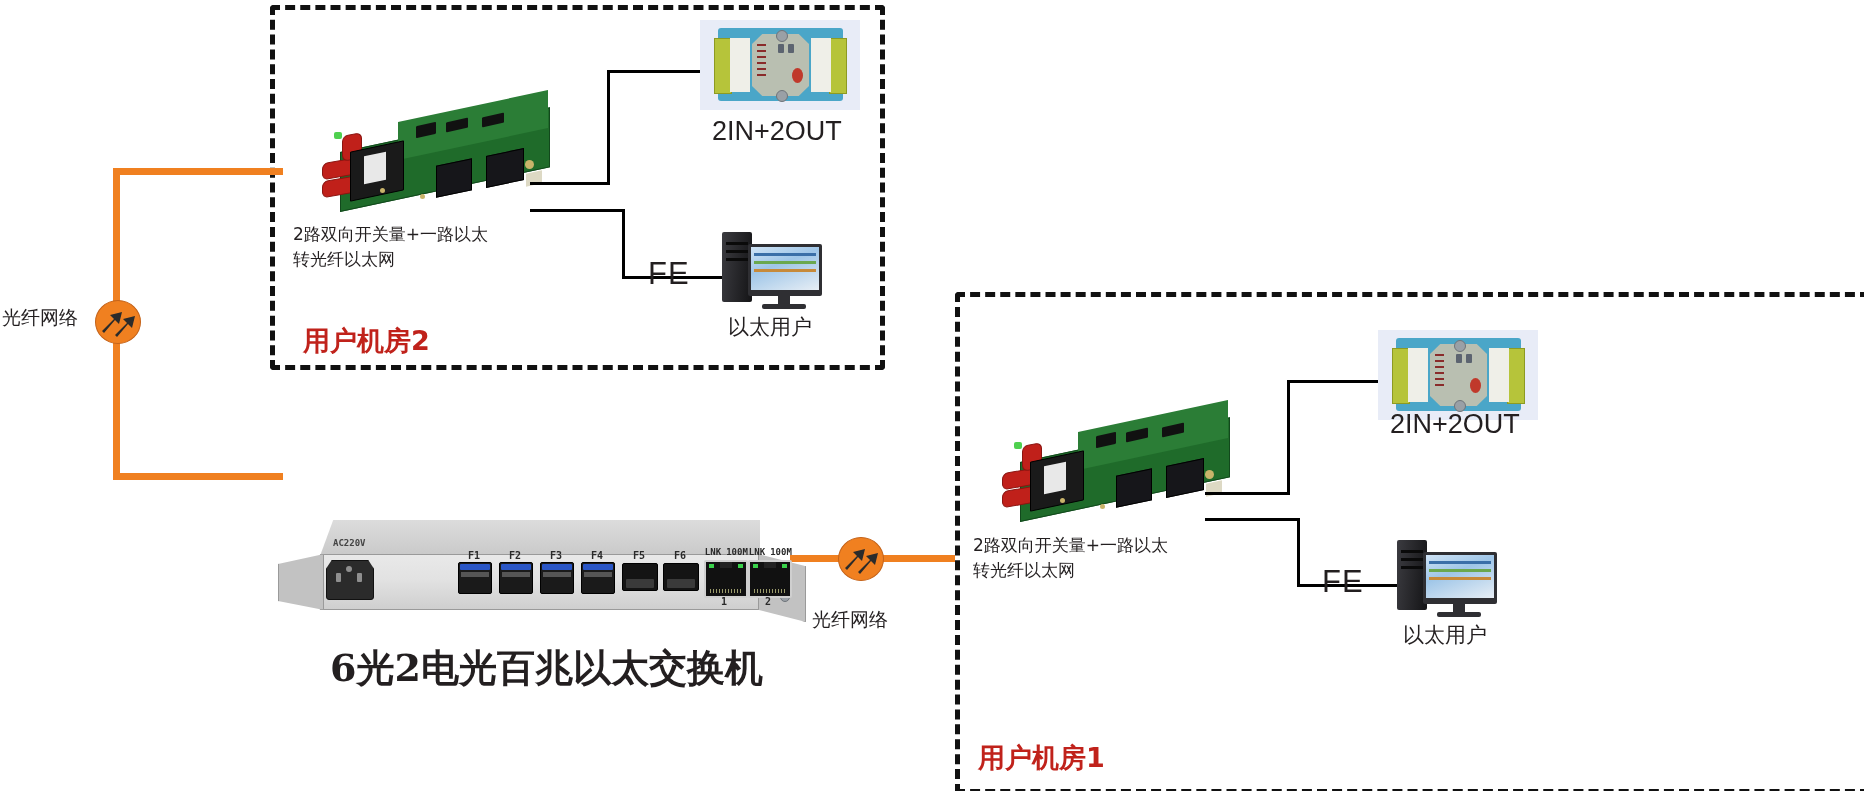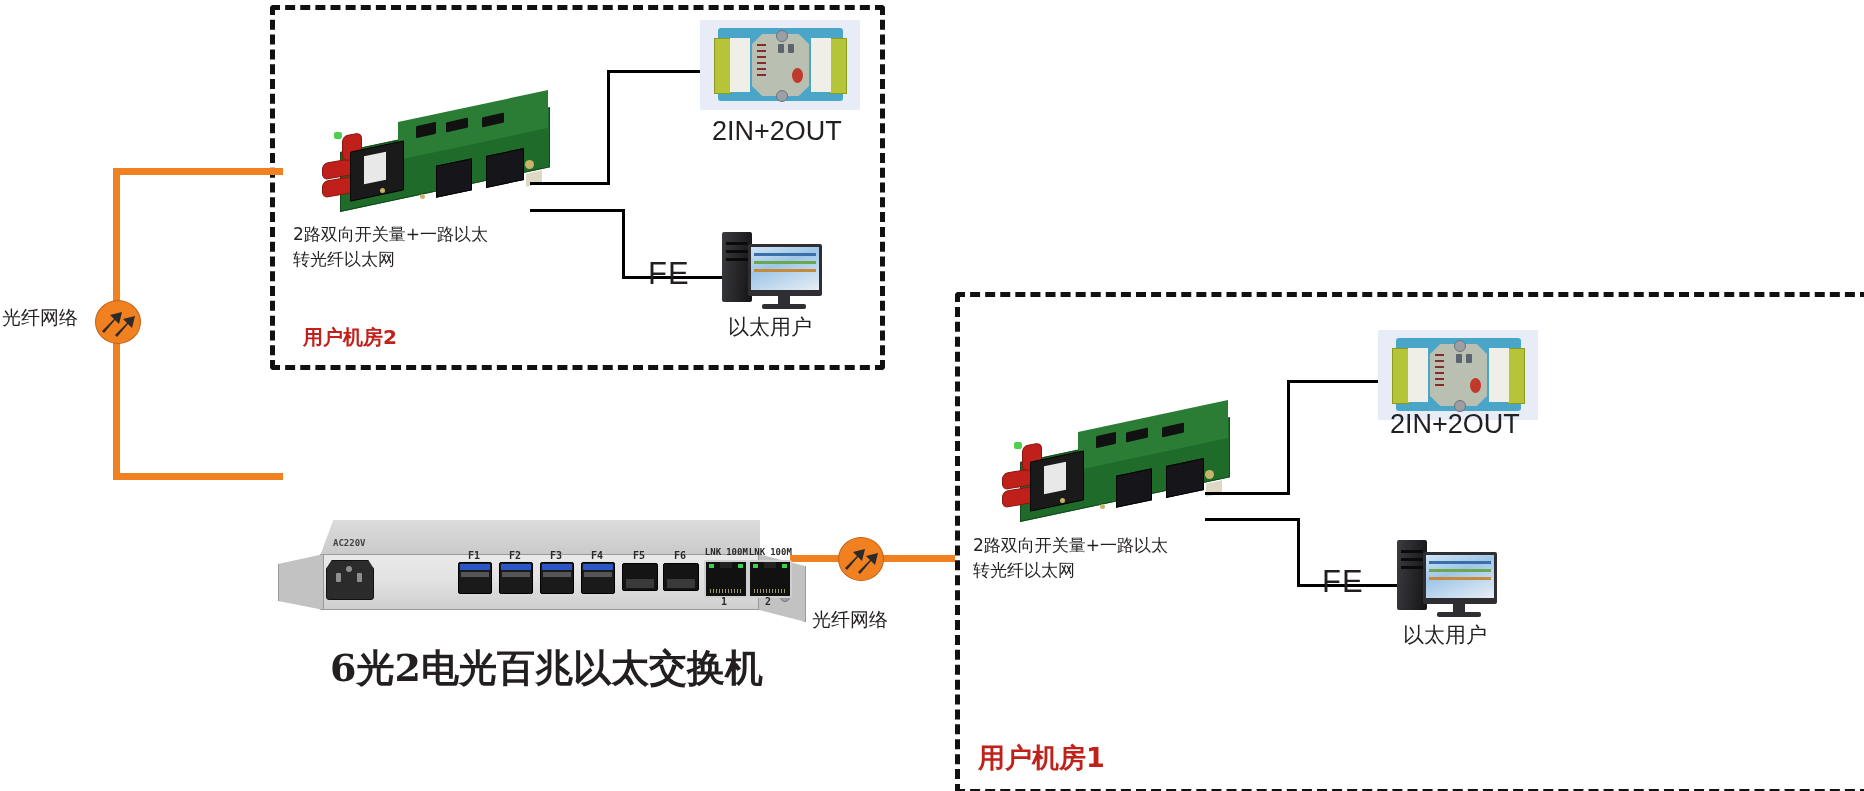--- a/index.html
+++ b/index.html
@@ -127,21 +127,21 @@
   <div class="pcb-blk" style="left:162px;top:5px;width:22px;height:10px;transform:skewY(-12deg);"></div>
   <div class="pcb-dot" style="left:205px;top:50px;width:9px;height:9px;"></div>
   <div class="pcb-dot" style="left:60px;top:78px;width:5px;height:5px;"></div>
   <div class="pcb-dot" style="left:100px;top:84px;width:5px;height:5px;"></div>
   <div class="iowhite" style="left:206px;top:62px;width:16px;height:13px;background:#ddd9c4;position:absolute;transform:skewY(-12deg);"></div>
 </div>
 
 <div class="lbl lbl-cn" style="left:293px;top:224px;font-size:17px;">2路双向开关量+一路以太</div>
 <div class="lbl lbl-cn" style="left:293px;top:249px;font-size:17px;">转光纤以太网</div>
 
-<div class="lbl lbl-cn red" style="left:303px;top:325px;font-size:20px;">用户机房2</div>
+<div class="lbl lbl-cn red" style="left:303px;top:325px;font-size:27px;">用户机房2</div>
 
 <div class="wire" style="left:530px;top:182px;width:80px;height:3px;"></div>
 <div class="wire" style="left:607px;top:70px;width:3px;height:115px;"></div>
 <div class="wire" style="left:607px;top:70px;width:105px;height:3px;"></div>
 
 <div class="wire" style="left:530px;top:209px;width:95px;height:3px;"></div>
 <div class="wire" style="left:622px;top:209px;width:3px;height:69px;"></div>
 <div class="wire" style="left:622px;top:276px;width:100px;height:3px;"></div>
 
 <div class="iobg" style="left:700px;top:20px;width:160px;height:90px;"></div>

